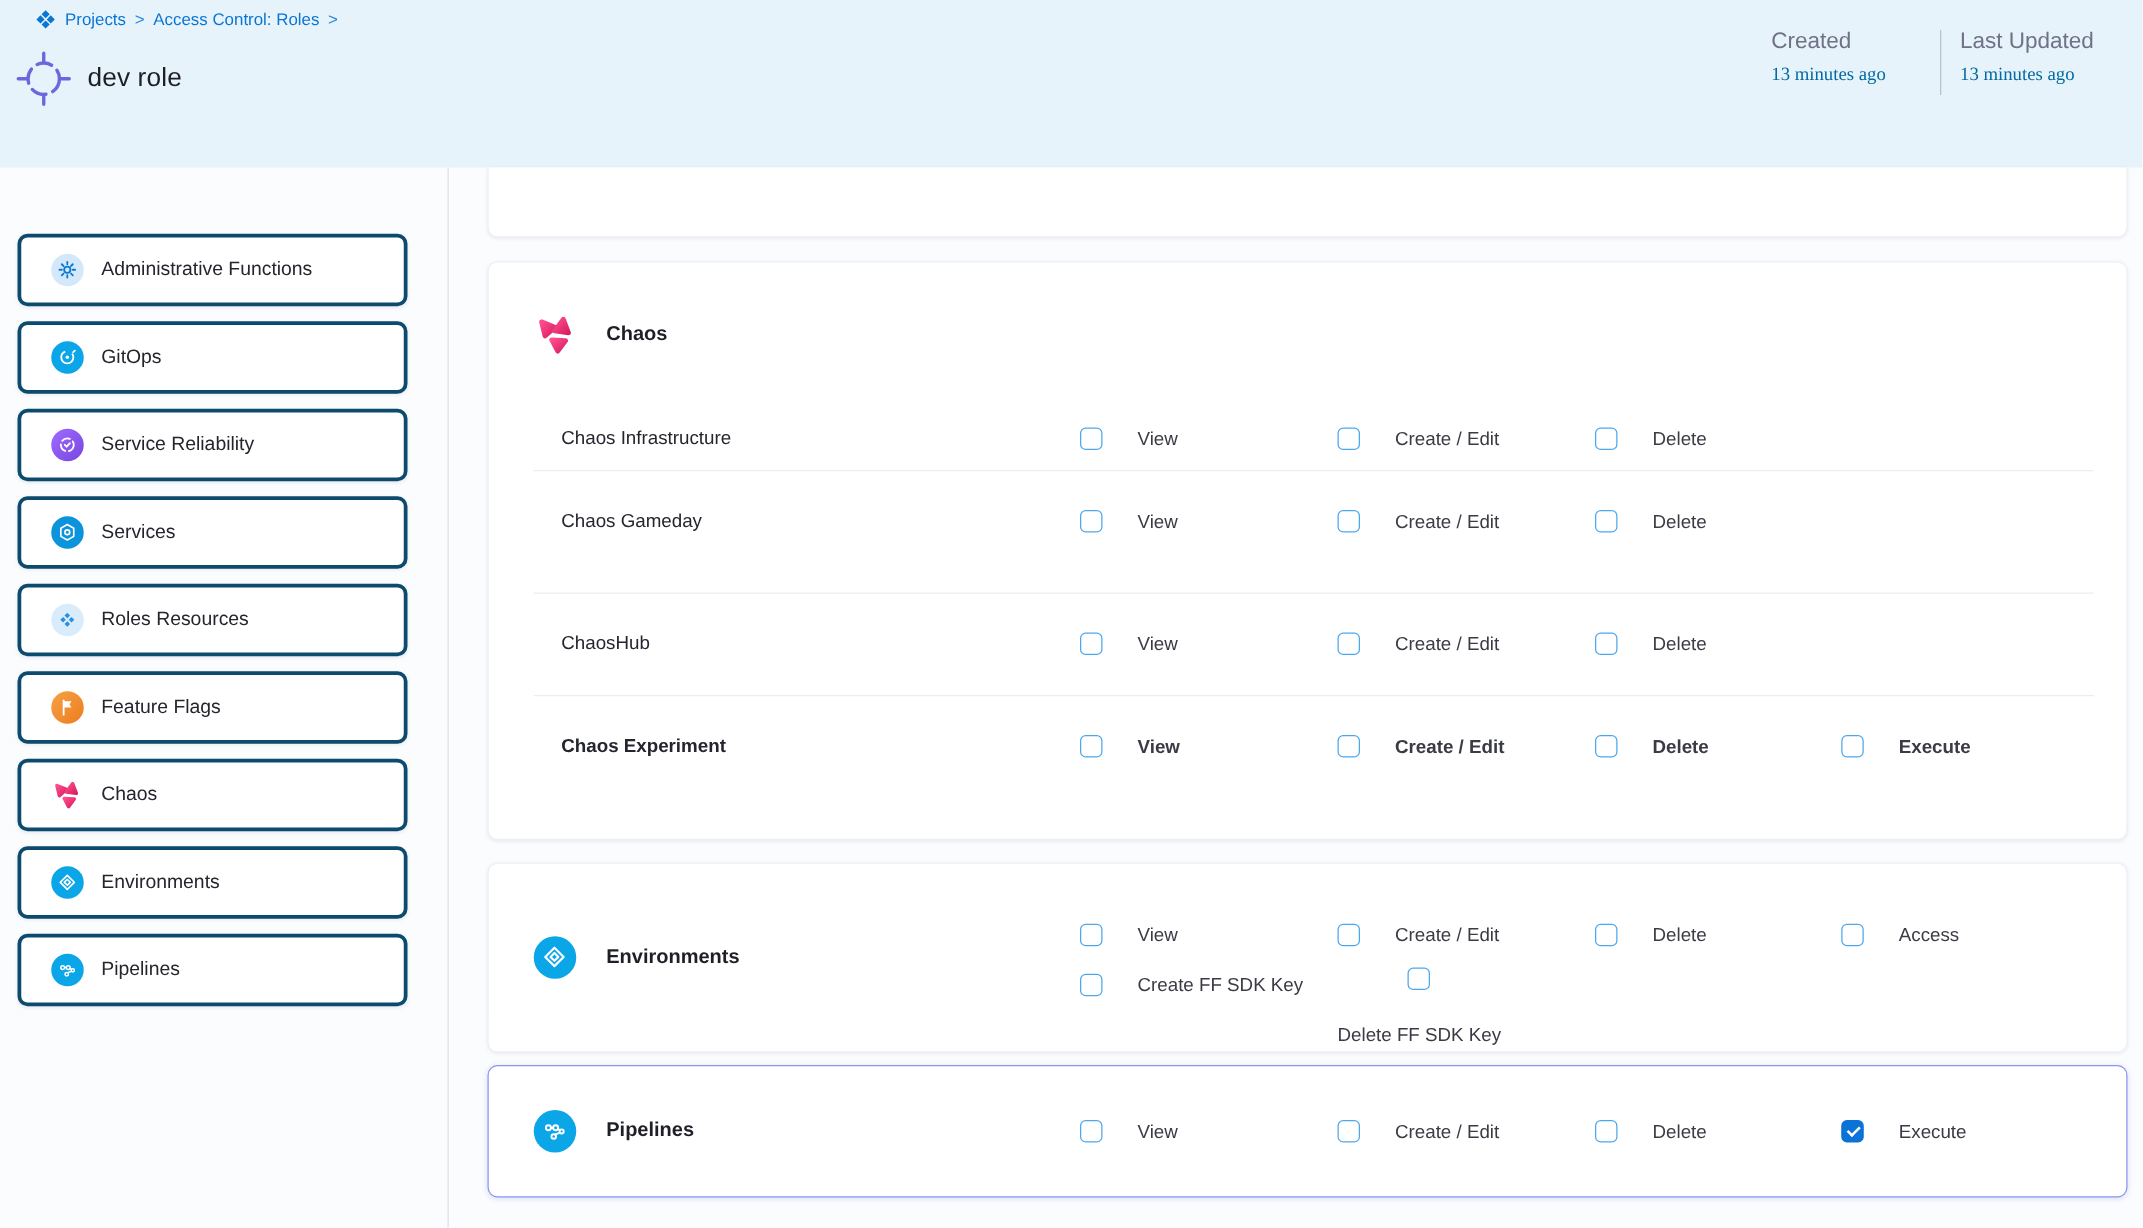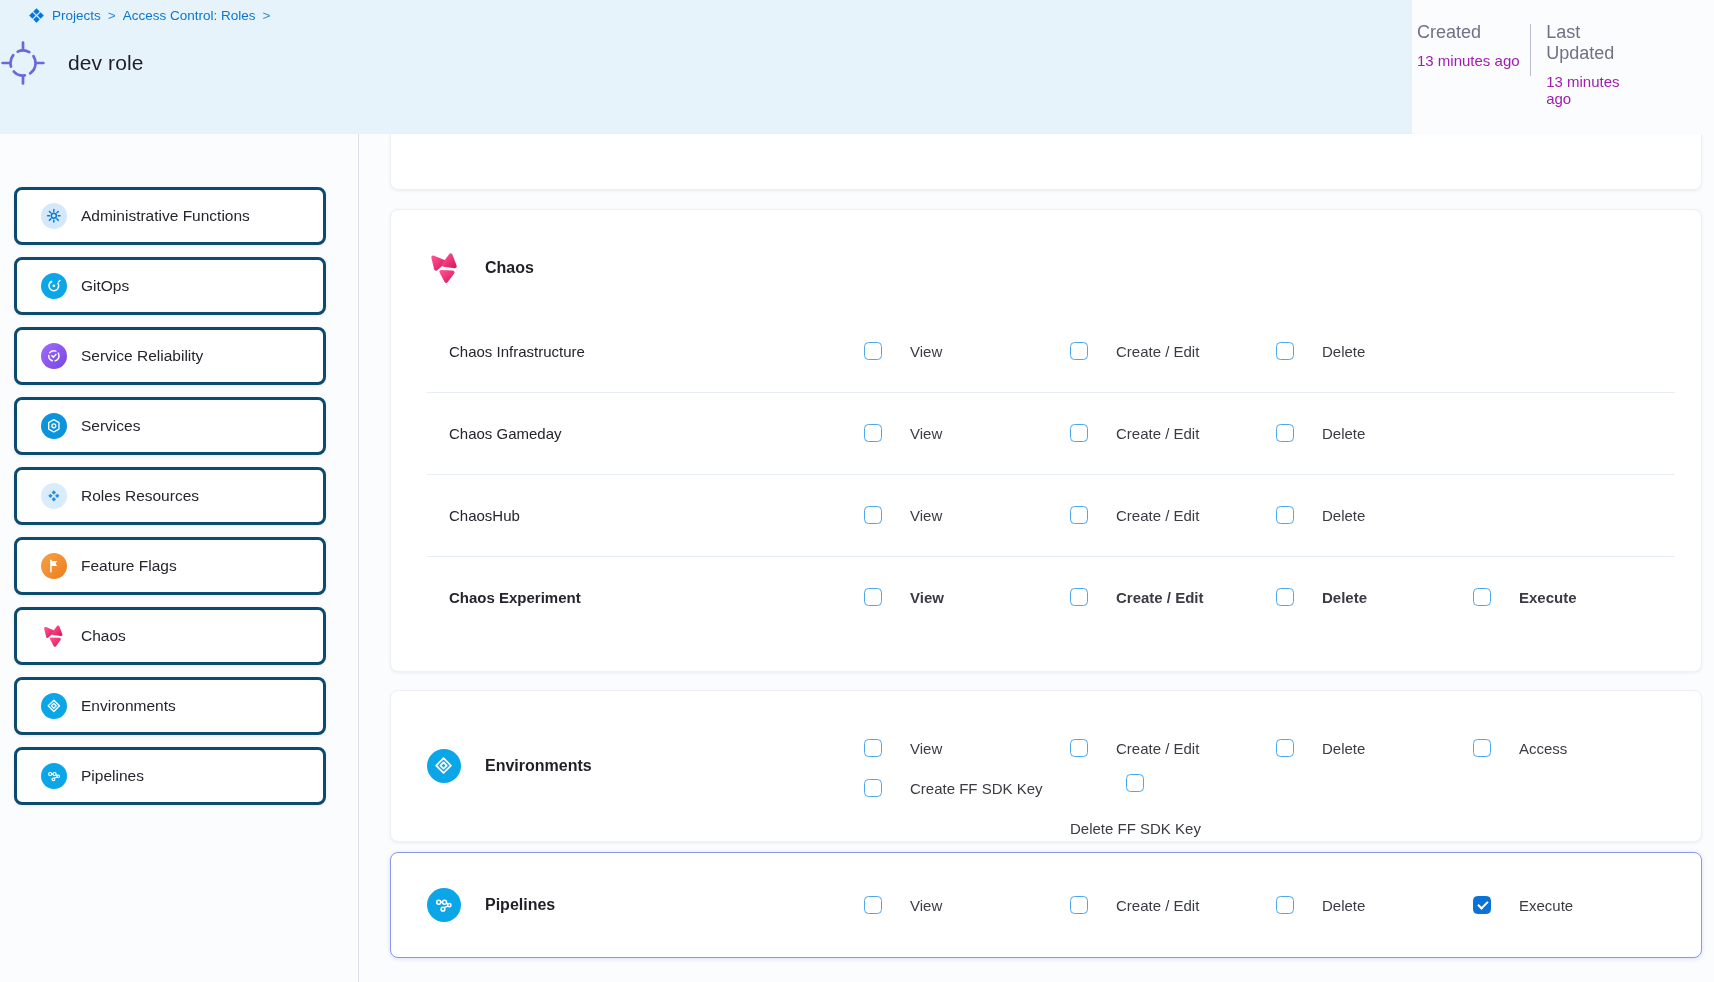--- a/index.html
+++ b/index.html
@@ -1,34 +1,34 @@
 <!DOCTYPE html>
 <html><head>
 <meta charset="utf-8">
 <style>
   html,body{margin:0;padding:0;background:#fbfcfe;}
   #stage{position:relative;width:1714px;height:982px;overflow:hidden;
          font-family:"Liberation Sans","DejaVu Sans",sans-serif;
          -webkit-font-smoothing:antialiased;color:#25262e;}
 
   
-  .header{position:absolute;left:0;top:0;width:1412px;height:134px;background:#e7f3fb;}
+  .header{position:absolute;left:0;top:0;width:1714px;height:134px;background:#e7f3fb;}
   .breadcrumb{position:absolute;left:28px;top:7px;display:flex;align-items:center;gap:7px;
               font-size:13.5px;font-weight:500;color:#0a76d3;}
   .breadcrumb .crumb{cursor:pointer;}
   .breadcrumb .sep{opacity:.85;font-weight:400;}
-  .page-title-row{position:absolute;left:0;top:40px;display:flex;align-items:center;gap:22px;text-align:center;}
+  .page-title-row{position:absolute;left:12px;top:40px;display:flex;align-items:center;gap:12px;text-align:center;}
   .page-title{font-size:21px;font-weight:500;color:#1e1f26;letter-spacing:.1px;}
 
   .meta{position:absolute;left:1417px;top:22px;display:flex;align-items:flex-start;}
   .meta-col{display:flex;flex-direction:column;gap:9px;}
   .meta-col.first{width:135px;}
   .meta-col.second{padding-left:15px;}
   .meta-label{font-size:18px;color:#6f7186;}
-  .meta-value{font-size:15px;color:#a21caf;}
+  .meta-value{font-size:15px;color:#0369a1;font-family:Liberation Serif, serif;}
   .meta-divider{width:1px;height:52px;background:#bdbfce;margin-top:2px;}
 
   
   .sidebar{position:absolute;left:14px;top:187px;width:312px;}
   .side-card{box-sizing:border-box;height:58px;margin-bottom:12px;border-radius:8px;background:#fff;
              border:3px solid #0c4a6e;box-shadow:0 1px 3px rgba(45,55,90,.09);
              display:flex;align-items:center;padding-left:24px;gap:14px;cursor:pointer;}
   .side-card span.lbl{font-size:15.5px;color:#25262d;}
   .v-divider{position:absolute;left:358px;top:134px;width:1px;height:848px;background:#dde0ea;}
 
@@ -243,21 +243,21 @@
           </div>
           <div class="perm-cell" style="left: 679px;">
             <span class="checkbox"></span>
             <span class="plbl">Create / Edit</span>
           </div>
           <div class="perm-cell" style="left: 885px;">
             <span class="checkbox"></span>
             <span class="plbl">Delete</span>
           </div>
         </div>
-        <div class="perm-row bordered" style="top: 182px;">
+        <div class="perm-row bordered" style="top: 166px;">
           <span class="row-label">Chaos Gameday</span>
           <div class="perm-cell" style="left: 473px;">
             <span class="checkbox"></span>
             <span class="plbl">View</span>
           </div>
           <div class="perm-cell" style="left: 679px;">
             <span class="checkbox"></span>
             <span class="plbl">Create / Edit</span>
           </div>
           <div class="perm-cell" style="left: 885px;">

